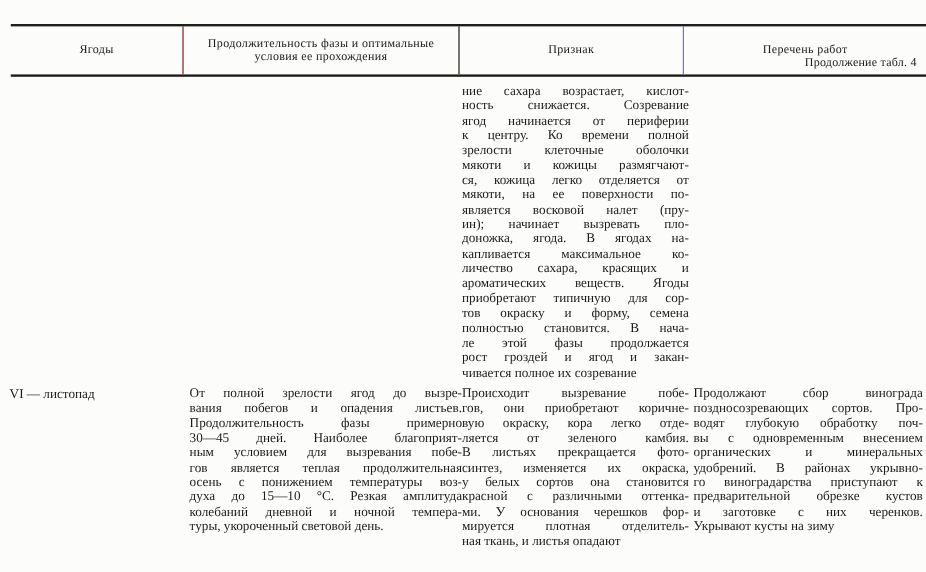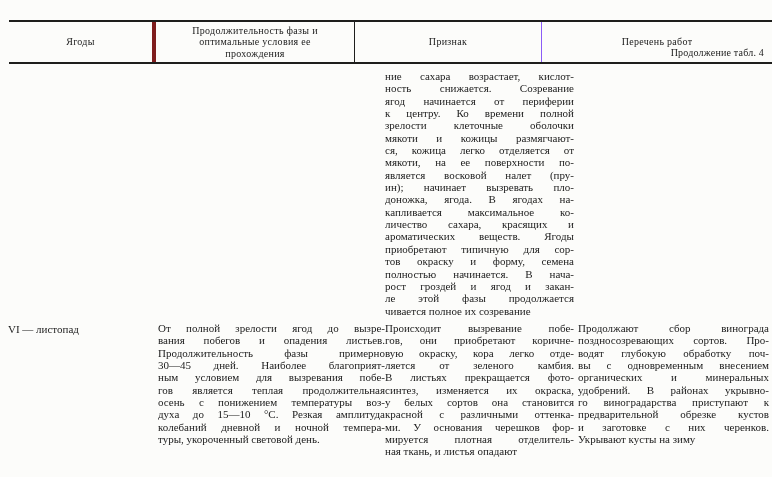--- a/index.html
+++ b/index.html
@@ -36,21 +36,21 @@
     box-sizing: border-box;
     display: flex;
     align-items: center;
     justify-content: center;
     text-align: center;
     font-size: 10px;
     line-height: 11.5px;
     letter-spacing: 0.3px;
   }
   .th-phase   { width: 143px; }
-  .th-duration{ width: 203px; border-left: 4px solid #7f1d1d; border-right: 1px solid #1e1e1c; padding: 0 14px; }
+  .th-duration{ width: 231px; border-left: 1px solid #7f1d1d; border-right: 1px solid #1e1e1c; padding: 0 14px; }
   .th-sign    { width: 187px; border-right: 1px solid #8b5cf6; }
   .th-works   { flex: 1; }
   .tbody {
     position: absolute;
     top: 64px;
     left: 0;
     width: 772px;
     height: 361px;
     font-size: 11px;
   }
@@ -90,23 +90,23 @@
         <div class="tline tline-just">ся, кожица легко отделяется от</div>
         <div class="tline tline-just">мякоти, на ее поверхности по-</div>
         <div class="tline tline-just">является восковой налет (пру-</div>
         <div class="tline tline-just">ин); начинает вызревать пло-</div>
         <div class="tline tline-just">доножка, ягода. В ягодах на-</div>
         <div class="tline tline-just">капливается максимальное ко-</div>
         <div class="tline tline-just">личество сахара, красящих и</div>
         <div class="tline tline-just">ароматических веществ. Ягоды</div>
         <div class="tline tline-just">приобретают типичную для сор-</div>
         <div class="tline tline-just">тов окраску и форму, семена</div>
-        <div class="tline tline-just">полностью начинается. В нача-</div>
+        <div class="tline tline-just">полностью становится. В нача-</div>
+        <div class="tline tline-just">ле этой фазы продолжается</div>
         <div class="tline tline-just">рост гроздей и ягод и закан-</div>
-        <div class="tline tline-just">ле этой фазы продолжается</div>
         <div class="tline tline-last">чивается полное их созревание</div>
       </div>
 
     <div class="cell cell-phase">VI — листопад</div>
 
     <div class="cell cell-duration">
         <div class="tline tline-just">От полной зрелости ягод до вызре-</div>
         <div class="tline tline-just">вания побегов и опадения листьев.</div>
         <div class="tline tline-just">Продолжительность фазы примерно</div>
         <div class="tline tline-just">30—45 дней. Наиболее благоприят-</div>

